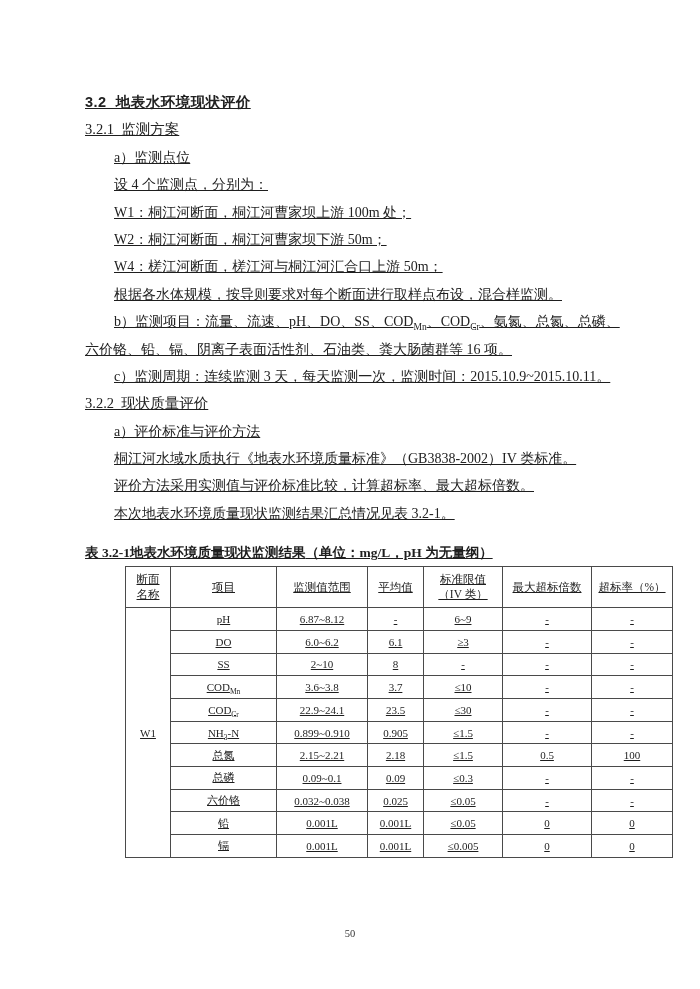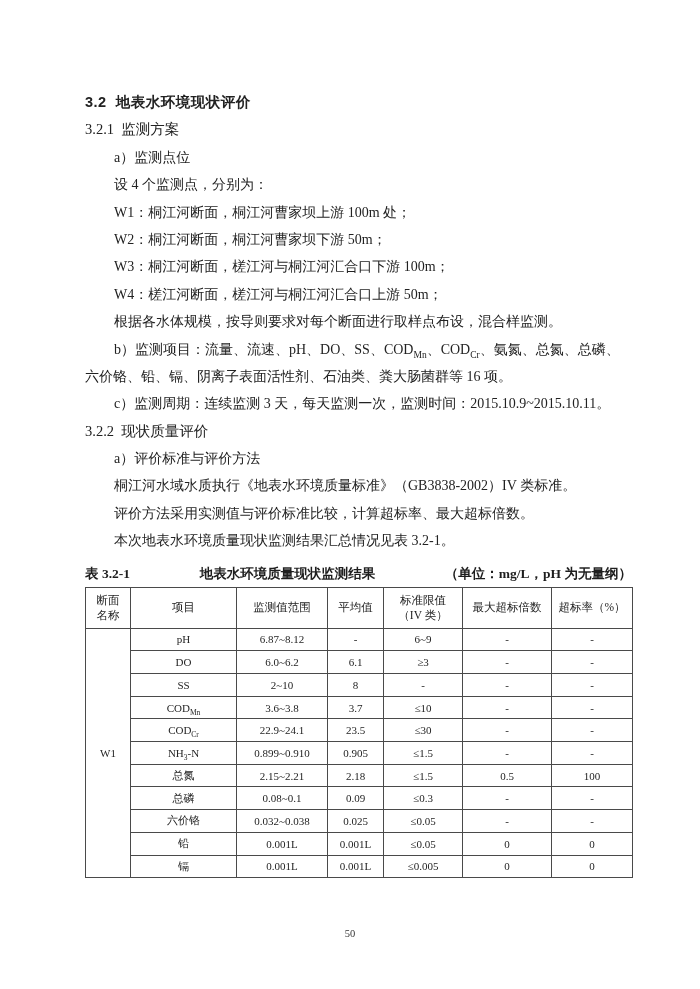--- a/index.html
+++ b/index.html
@@ -6,55 +6,55 @@
   .page {
     position:relative;
     width:700px; height:989px;
     background:#ffffff;
     color:#1e1e1e;
     font-family:"Liberation Serif", serif;
     overflow:hidden;
   }
   .content {
     position:absolute;
-    left:85px; top:89px; width:547px;
+    left:85px; top:89px; width:547px;text-decoration:underline;
   }
   .line {
     font-size:14px;
     line-height:27.4px;
     height:27.4px;
     white-space:pre;
     color:#222;
   }
   .line.h1 {
     font-family:"Liberation Sans", sans-serif;
     font-weight:700;
     font-size:14.5px;
     letter-spacing:0.5px;
   }
   .line.h2 { font-size:14.5px; }
   .line.ind { padding-left:29px; }
   .line sub { font-size:9.5px; line-height:0; }
 
   .t-caption {
     display:flex;
-    justify-content:space-between;
     align-items:baseline;
     font-weight:700;
     font-size:13.5px;
     line-height:21px;
-    margin-top:8px;
+    margin-top:15px;
     white-space:pre;
   }
   table.monitor {
     border-collapse:collapse;
     table-layout:fixed;
     width:547px;
     margin-top:3px;
     border:1.6px solid #3a3a3a;
+    margin-left:40px;
   }
   table.monitor th, table.monitor td {
     border:1px solid #4a4a4a;
     text-align:center;
     vertical-align:middle;
     padding:0 2px;
     font-weight:400;
     color:#242424;
     overflow:hidden;
   }
@@ -84,21 +84,20 @@
 
   <div class="content">
 
     <div>
         <div class="line h1">3.2  地表水环境现状评价</div>
         <div class="line h2">3.2.1  监测方案</div>
         <div class="line ind">a）监测点位</div>
         <div class="line ind">设 4 个监测点，分别为：</div>
         <div class="line ind">W1：桐江河断面，桐江河曹家坝上游 100m 处；</div>
         <div class="line ind">W2：桐江河断面，桐江河曹家坝下游 50m；</div>
-        <div class="line ind">W3：桐江河断面，槎江河与桐江河汇合口下游 100m；</div>
         <div class="line ind">W4：槎江河断面，槎江河与桐江河汇合口上游 50m；</div>
         <div class="line ind">根据各水体规模，按导则要求对每个断面进行取样点布设，混合样监测。</div>
         <div class="line ind">b）监测项目：流量、流速、pH、DO、SS、COD<sub>Mn</sub>、COD<sub>Cr</sub>、氨氮、总氮、总磷、</div>
         <div class="line">六价铬、铅、镉、阴离子表面活性剂、石油类、粪大肠菌群等 16 项。</div>
         <div class="line ind">c）监测周期：连续监测 3 天，每天监测一次，监测时间：2015.10.9~2015.10.11。</div>
         <div class="line h2">3.2.2  现状质量评价</div>
         <div class="line ind">a）评价标准与评价方法</div>
         <div class="line ind">桐江河水域水质执行《地表水环境质量标准》（GB3838-2002）IV 类标准。</div>
         <div class="line ind">评价方法采用实测值与评价标准比较，计算超标率、最大超标倍数。</div>
         <div class="line ind">本次地表水环境质量现状监测结果汇总情况见表 3.2-1。</div>
@@ -186,21 +185,21 @@
           <tr>
             <td>总氮</td>
             <td>2.15~2.21</td>
             <td>2.18</td>
             <td>≤1.5</td>
             <td>0.5</td>
             <td>100</td>
           </tr>
           <tr>
             <td>总磷</td>
-            <td>0.08~0.1</td>
+            <td>0.09~0.1</td>
             <td>0.09</td>
             <td>≤0.3</td>
             <td>-</td>
             <td>-</td>
           </tr>
           <tr>
             <td>六价铬</td>
             <td>0.032~0.038</td>
             <td>0.025</td>
             <td>≤0.05</td>

